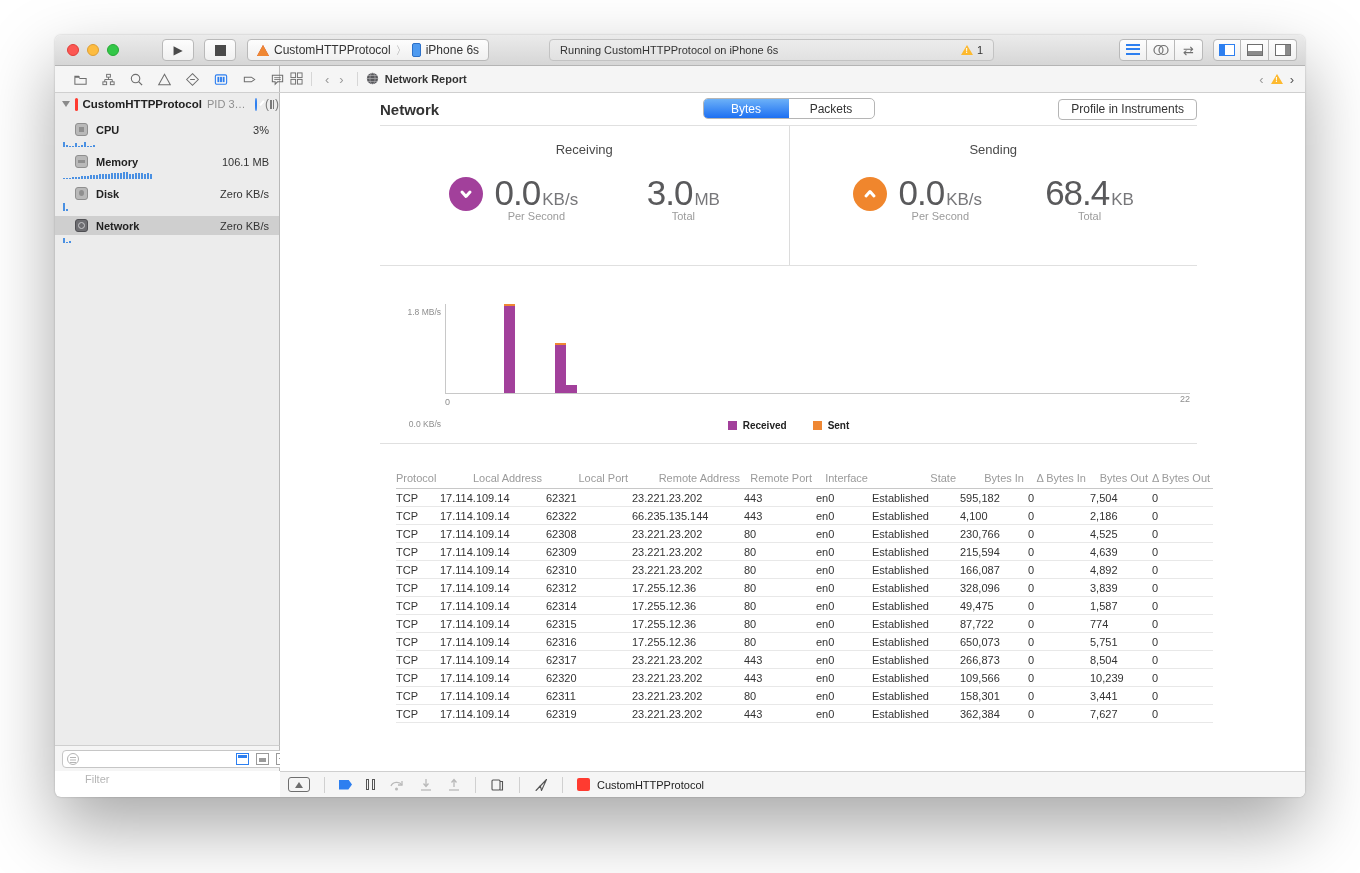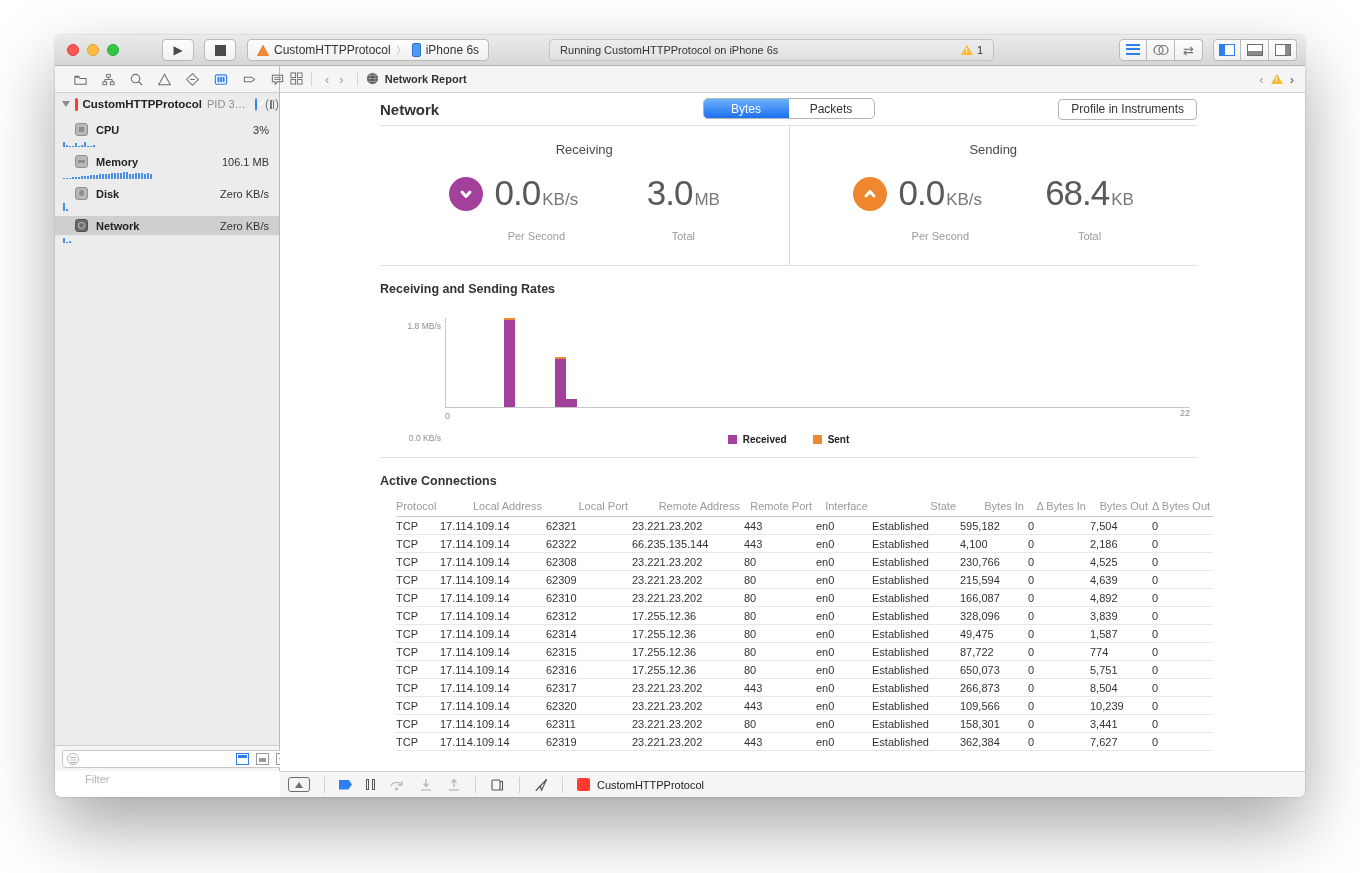--- a/index.html
+++ b/index.html
@@ -106,21 +106,21 @@
   .stat-half{width:50%;padding-top:16px;}
   .stat-half + .stat-half{border-left:1px solid #dcdcdc;}
   .stat-title{text-align:center;font-size:13px;color:#4a4a4a;}
   .stat-row{display:flex;justify-content:space-evenly;align-items:flex-start;margin-top:18px;}
   .stat-rate{display:flex;align-items:flex-start;gap:12px;}
   .stat-circle{width:34px;height:34px;border-radius:50%;display:flex;align-items:center;justify-content:center;margin-top:2px;}
   .stat-circle.purple{background:#a2409b;}
   .stat-circle.orange{background:#f0862d;}
   .bigval{font-size:35px;color:#59595b;letter-spacing:-1px;font-weight:400;line-height:1;}
   .bigunit{font-size:17px;color:#77777a;letter-spacing:0;margin-left:2px;}
-  .capt{font-size:11px;color:#9b9b9b;text-align:center;margin-top:20px;}
+  .capt{font-size:11px;color:#9b9b9b;text-align:center;margin-top:0;}
   
   .chart-sec{border-bottom:1px solid #e0e0e0;padding:16px 0 12px 0;}
   .sec-title{font-size:12.5px;font-weight:bold;color:#333;}
   .chart-wrap{position:relative;margin-top:22px;}
   .chart-plot{position:relative;margin-left:65px;margin-right:7px;height:90px;border-bottom:1px solid #c8c8c8;}
   .chart-yaxis{position:absolute;left:0;top:0;bottom:0;width:1px;background:#c8c8c8;}
   .ylab{position:absolute;right:calc(100% - 61px);width:80px;text-align:right;font-size:8.5px;color:#8e8e8e;}
   .ylab.top{top:3px;}
   .ylab.bot{bottom:2px;}
   .chart-bar{position:absolute;bottom:0;width:11px;display:flex;flex-direction:column;justify-content:flex-end;}
@@ -443,21 +443,20 @@
             </div>
             <div>
               <div class="bigval"><span>68.4</span><span class="bigunit">KB</span></div>
               <div class="capt">Total</div>
             </div>
           </div>
         </div>
       </div>
 
       <div class="chart-sec">
-        <div class="sec-title">Receiving and Sending Rates</div>
         <div class="chart-wrap">
           <div class="chart-plot">
             <span class="chart-yaxis"></span>
           <div class="chart-bar" style="left: 58.8409px;">
                 <i style="height: 1.97778px; background: rgb(239, 135, 51);"></i>
                 <i style="height: 87.0222px; background: rgb(162, 64, 155);"></i>
               </div>
               <div class="chart-bar" style="left: 109.636px;">
                 <i style="height: 1.97778px; background: rgb(239, 135, 51);"></i>
                 <i style="height: 48.4556px; background: rgb(162, 64, 155);"></i>
@@ -480,21 +479,20 @@
               </span>
             <span class="leg-item">
                 <span class="swatch" id="sw1" style="background: rgb(239, 135, 51);"></span>
                 <span>Sent</span>
               </span>
           </div>
         </div>
       </div>
 
       <div class="conn-sec">
-        <div class="sec-title">Active Connections</div>
         <table class="conn-table" id="conn-table">
             <colgroup>
               <col style="width: 44px;">
               <col style="width: 106px;">
               <col style="width: 86px;">
               <col style="width: 112px;">
               <col style="width: 72px;">
               <col style="width: 56px;">
               <col style="width: 88px;">
               <col style="width: 68px;">

